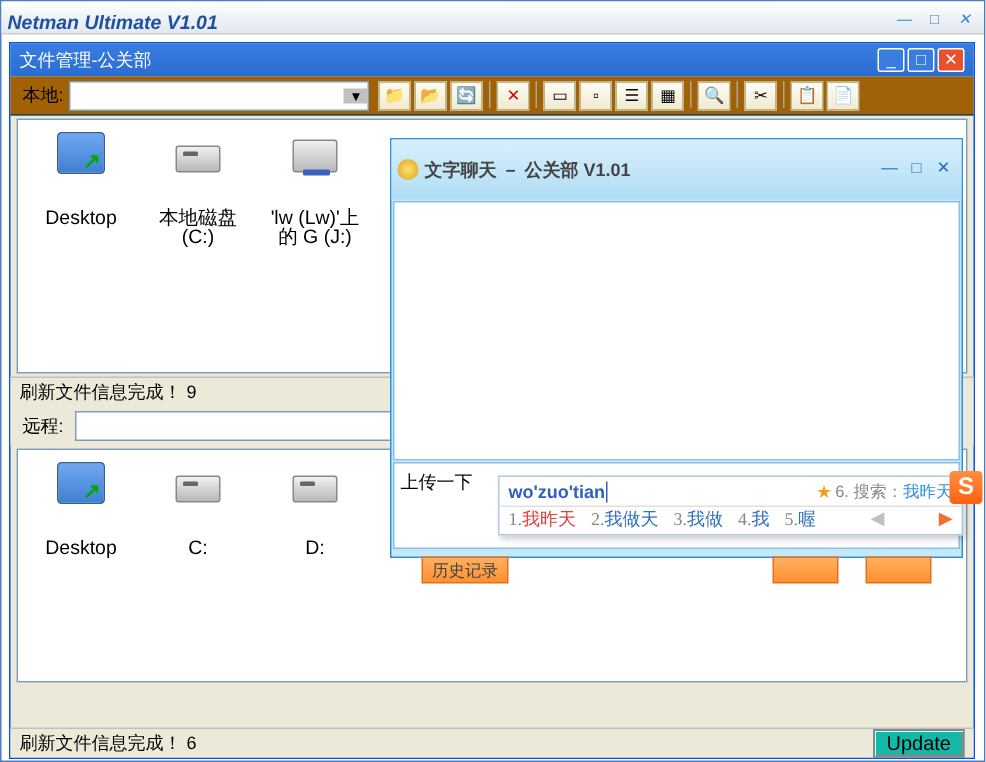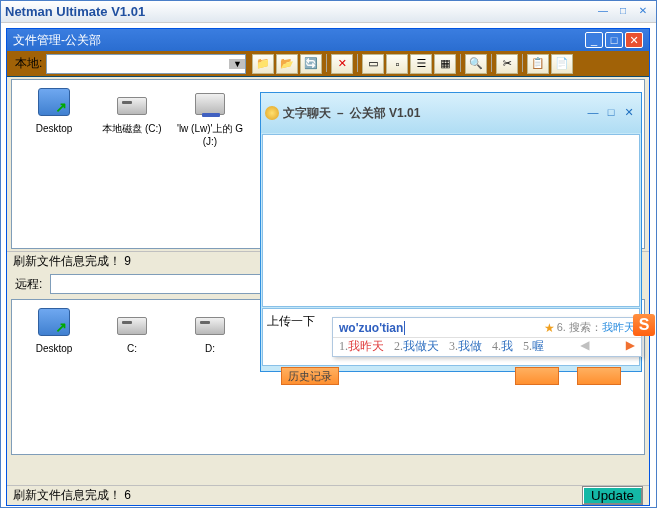--- a/index.html
+++ b/index.html
@@ -1,18 +1,18 @@
 <!DOCTYPE html>
 <html><head>
 <meta charset="utf-8">
 <style>
 * { margin: 0; padding: 0; box-sizing: border-box; }
 body { font-family: "SimSun", "宋体", sans-serif; font-size: 12px; background: #e8e8e8; width: 657px; height: 508px; overflow: hidden; position: relative; }
 .main-window { width: 657px; height: 508px; background: #fff; border: 1px solid #4a7fc8; }
-.main-titlebar { background: linear-gradient(#fff, #e0e8f0); height: 22px; display: flex; align-items: center; padding: 0 4px; border-bottom: 1px solid #ccc; }
+.main-titlebar { background: linear-gradient(#fff, #e0e8f0); height: 22px; display: flex; align-items: flex-end; padding: 0 4px; border-bottom: 1px solid #ccc; font-style: italic; }
 .main-title { font-weight: bold; color: #2050a0; flex: 1; font-size: 13px; }
 .win-controls { display: flex; gap: 2px; }
 .win-ctrl { width: 18px; height: 14px; font-size: 10px; text-align: center; line-height: 12px; cursor: pointer; }
 .wc-min { color: #3680d8; }
 .wc-max { color: #3680d8; }
 .wc-close { color: #3680d8; }
 
 .inner-window { position: absolute; left: 6px; top: 28px; width: 644px; height: 478px; border: 1px solid #0054e3; background: #ece9d8; }
 .inner-titlebar { background: linear-gradient(#3a7de0, #2a6dd0); height: 22px; display: flex; align-items: center; padding: 0 6px; color: #fff; }
 .inner-title { flex: 1; font-size: 12px; }
@@ -29,21 +29,21 @@
 .tb-icons { display: flex; gap: 2px; margin-left: 6px; }
 .tb-btn { width: 22px; height: 20px; border: 1px solid #c0b890; background: linear-gradient(#fefdf6, #f0ead0); display: flex; align-items: center; justify-content: center; cursor: pointer; font-size: 11px; }
 .tb-sep { width: 1px; background: #aca899; margin: 0 2px; height: 18px; }
 
 .panel { background: #fff; border: 1px solid #7f9db9; margin: 2px 4px; overflow: hidden; }
 .panel-local { height: 170px; }
 .panel-remote { height: 156px; }
 .file-area { display: flex; flex-wrap: wrap; padding: 6px; gap: 6px; align-content: flex-start; }
 .file-item { width: 72px; text-align: center; cursor: pointer; }
 .file-icon { width: 32px; height: 32px; margin: 0 auto; display: flex; align-items: center; justify-content: center; }
-.file-label { font-size: 10px; line-height: 13px; margin-top: 4px; word-break: break-all; }
+.file-label { font-size: 13px; line-height: 13px; margin-top: 20px; word-break: break-all; }
 
 .drive-icon { width: 30px; height: 18px; background: linear-gradient(#f0f0f0, #b8b8b8); border: 1px solid #888; border-radius: 2px; position: relative; margin-top: 8px; }
 .drive-icon::before { content: ""; position: absolute; top: 3px; left: 4px; width: 10px; height: 3px; background: #666; border-radius: 1px; }
 .desktop-icon { width: 32px; height: 28px; background: linear-gradient(#6fa8f0, #4080d0); border-radius: 3px; border: 1px solid #3060a0; position: relative; }
 .desktop-icon::after { content: "↗"; position: absolute; right: 2px; bottom: 0; color: #0a0; font-size: 14px; font-weight: bold; }
 .netdrive-icon { width: 30px; height: 22px; background: linear-gradient(#f0f0f0, #b8b8b8); border: 1px solid #888; border-radius: 2px; position: relative; margin-top: 4px; }
 .netdrive-icon::after { content: ""; position: absolute; bottom: -3px; left: 6px; width: 18px; height: 4px; background: #4060c0; border-radius: 1px; }
 
 .status-row { height: 20px; padding: 2px 6px; background: #ece9d8; display: flex; align-items: center; border-top: 1px solid #c0c0c0; }
 .status-text { flex: 1; }
@@ -52,21 +52,21 @@
 
 .chat-window { position: absolute; left: 260px; top: 92px; width: 382px; height: 280px; border: 1px solid #3090e0; background: #c5e8f8; z-index: 10; }
 .chat-titlebar { background: linear-gradient(#d8f0fc, #b0ddf4); height: 40px; display: flex; align-items: center; padding: 0 4px; }
 .chat-icon { width: 14px; height: 14px; background: radial-gradient(#ffe070, #e0a020); border-radius: 50%; margin-right: 4px; }
 .chat-title { flex: 1; font-weight: bold; color: #444; }
 .chat-controls { display: flex; gap: 2px; }
 .chat-ctrl { width: 16px; height: 14px; text-align: center; line-height: 12px; cursor: pointer; color: #2070c0; font-size: 11px; }
 .chat-body { background: #fff; margin: 1px; height: 173px; border: 1px solid #88c0e8; }
 .chat-input-area { margin: 1px; border: 1px solid #88c0e8; background: #fff; height: 58px; position: relative; }
 .chat-input-text { padding: 4px; font-size: 12px; }
-.chat-bottom { display: flex; height: 22px; align-items: flex-start; padding: 0 20px; gap: 18px; }
+.chat-bottom { display: flex; height: 22px; align-items: flex-end; padding: 0 20px; gap: 18px; }
 .chat-bottom-btn { background: linear-gradient(#ffb060, #ff9030); border: 1px solid #e07020; padding: 1px 6px; color: #fff; font-size: 11px; cursor: pointer; height: 18px; display: flex; align-items: center; }
 .chat-history { color: #444; }
 
 
 .ime-popup { position: absolute; left: 332px; top: 317px; width: 310px; height: 40px; background: #fff; border: 1px solid #b0c8e0; z-index: 20; box-shadow: 2px 2px 4px rgba(0,0,0,0.2); }
 .ime-top { display: flex; align-items: center; height: 20px; padding: 0 6px; border-bottom: 1px solid #e0e0e0; }
 .ime-pinyin { color: #3060c0; font-weight: bold; flex: 1; }
 .ime-pinyin::after { content: ""; border-right: 1px solid #3060c0; animation: blink 1s infinite; margin-left: 1px; }
 @keyframes blink { 50% { opacity: 0; } }
 .ime-star { color: #f0a020; margin-right: 2px; }

